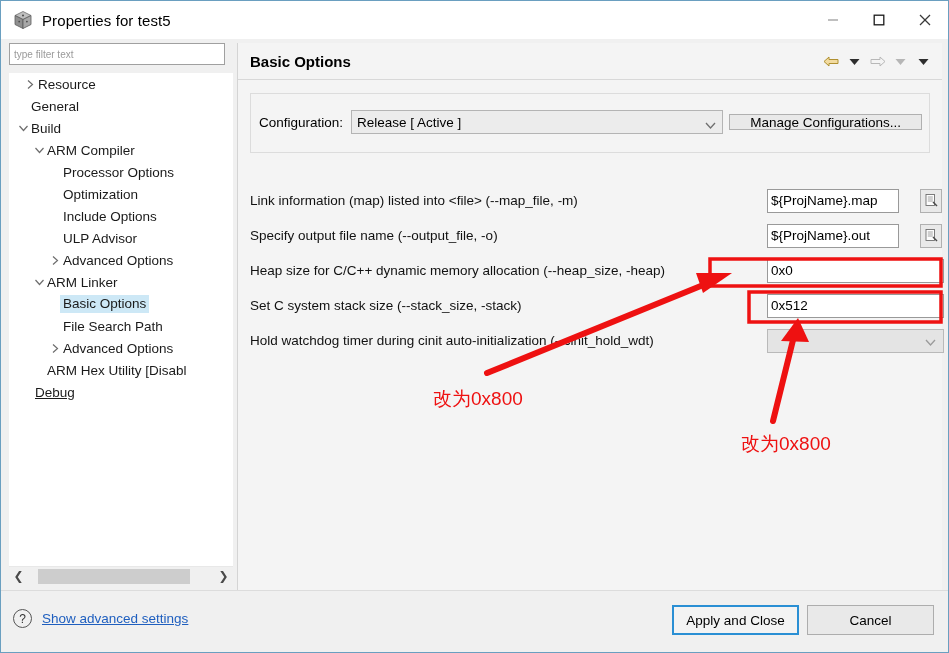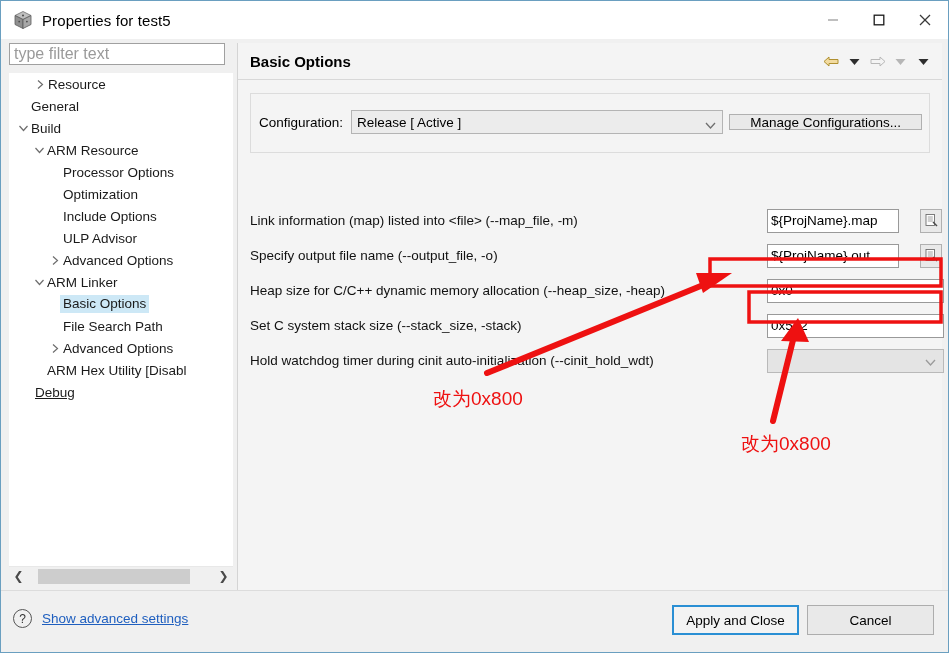--- a/index.html
+++ b/index.html
@@ -53,21 +53,21 @@
   
   #left-panel {
     position: absolute; left: 8px; top: 42px;
     width: 224px; height: 546px;
   }
   #filter-input {
     width: 216px; height: 22px;
     border: 1px solid #a0a0a0;
     background: #ffffff;
     font-family: "Liberation Sans", sans-serif;
-    font-size: 16px;
+    font-size: 10px;
     padding: 0 4px;
     color: #000;
     outline: none;
   }
   #filter-input::placeholder { color: #9a9a9a; opacity: 1; }
 
   #tree {
     position: absolute; left: 0; top: 30px;
     width: 224px; height: 500px;
     background: #ffffff;
@@ -185,21 +185,21 @@
     border: 1px solid #b0b0b0;
     font-family: "Liberation Sans", sans-serif;
     font-size: 13.5px;
     color: #000;
     padding: 0 6px;
     cursor: default;
   }
 
   
   #opt-rows {
-    position: absolute; left: 0; top: 160px;
+    position: absolute; left: 0; top: 140px;
     width: 705px;
   }
   .opt-row {
     position: relative;
     height: 35px;
     display: flex; align-items: center;
   }
   .opt-label {
     position: absolute; left: 12px;
     font-size: 13.5px;
@@ -330,21 +330,21 @@
           <line x1="2" y1="2" x2="12" y2="12" stroke="#3a3a3a" stroke-width="1.2"></line>
           <line x1="12" y1="2" x2="2" y2="12" stroke="#3a3a3a" stroke-width="1.2"></line>
         </svg>
       </div>
     </div>
   </div>
 
   <div id="left-panel">
     <input id="filter-input" type="text" placeholder="type filter text" style="">
     <div id="tree">
-        <div class="tree-row" style="padding-left: 25px;">
+        <div class="tree-row" style="padding-left: 15px;">
           <span class="tree-arrow">
             <svg width="9" height="11" viewBox="0 0 9 11">
               <polyline points="2,1.5 6.5,5.5 2,9.5" fill="none" stroke="#6d6d6d" stroke-width="1.2"></polyline>
             </svg>
           </span>
           <span class="tree-label">Resource</span>
         </div>
         <div class="tree-row" style="padding-left: 8px;">
           <span class="tree-arrow spacer"></span>
           <span class="tree-label">General</span>
@@ -356,21 +356,21 @@
             </svg>
           </span>
           <span class="tree-label">Build</span>
         </div>
         <div class="tree-row" style="padding-left: 24px;">
           <span class="tree-arrow">
             <svg width="11" height="9" viewBox="0 0 11 9">
               <polyline points="1.5,2 5.5,6.5 9.5,2" fill="none" stroke="#6d6d6d" stroke-width="1.2"></polyline>
             </svg>
           </span>
-          <span class="tree-label">ARM Resource</span>
+          <span class="tree-label">ARM Compiler</span>
         </div>
         <div class="tree-row" style="padding-left: 40px;">
           <span class="tree-arrow spacer"></span>
           <span class="tree-label">Processor Options</span>
         </div>
         <div class="tree-row" style="padding-left: 40px;">
           <span class="tree-arrow spacer"></span>
           <span class="tree-label">Optimization</span>
         </div>
         <div class="tree-row" style="padding-left: 40px;">

